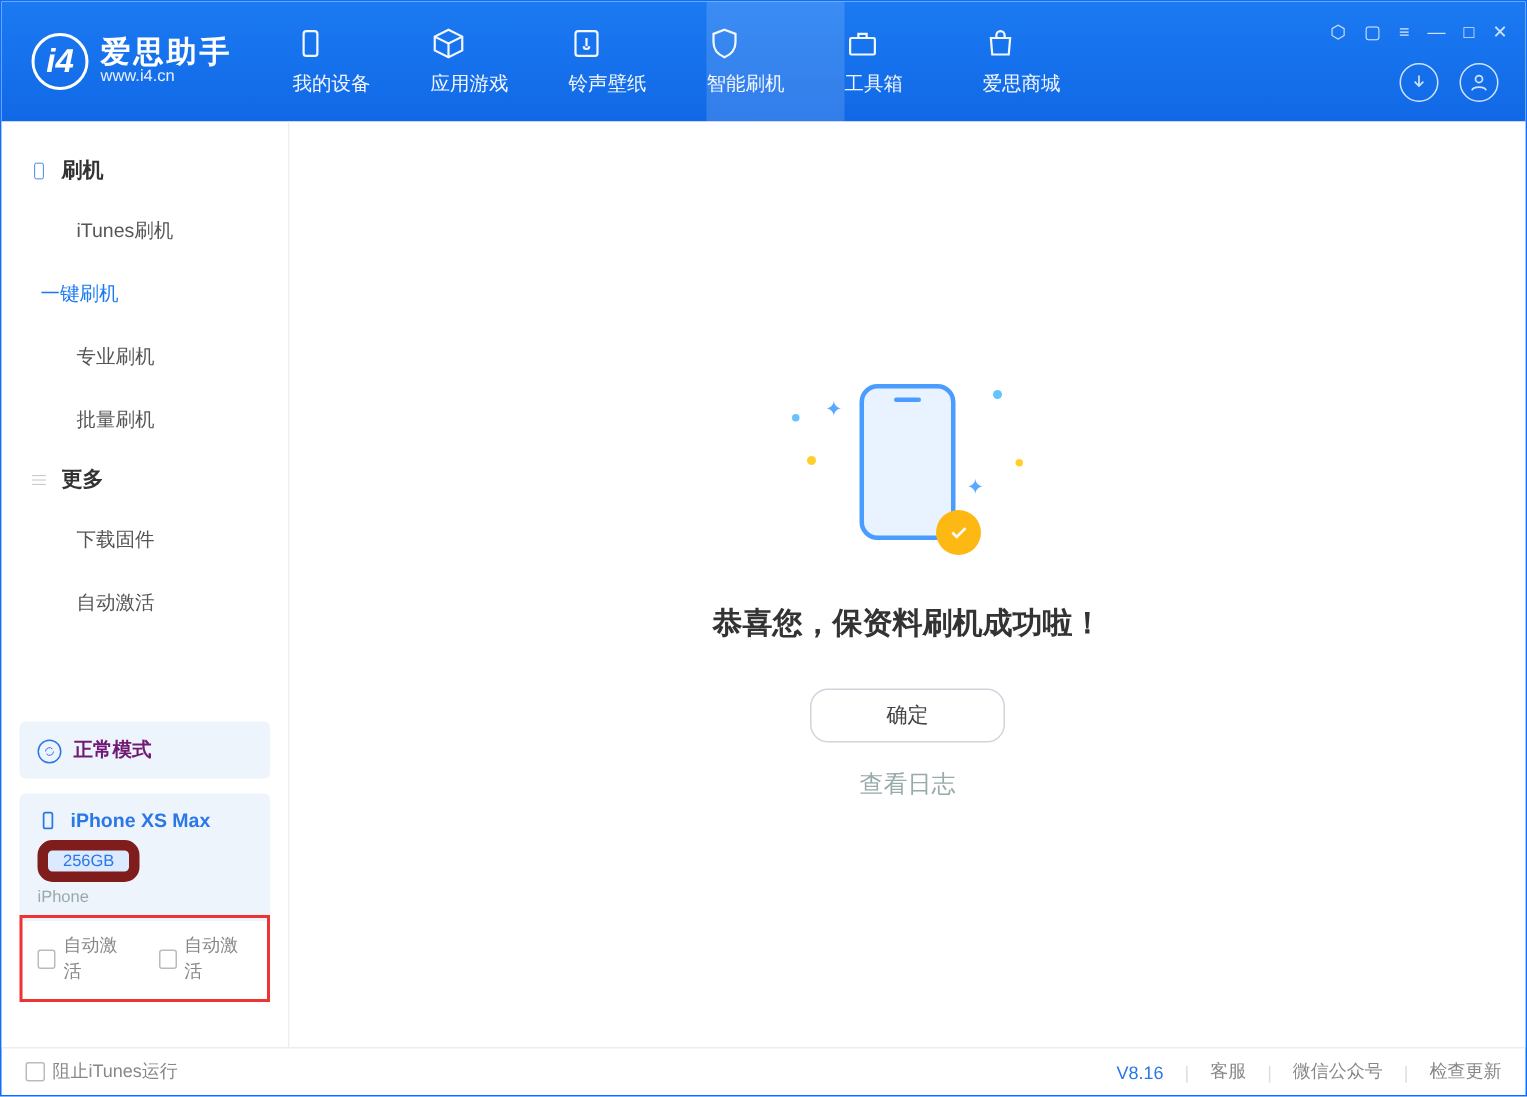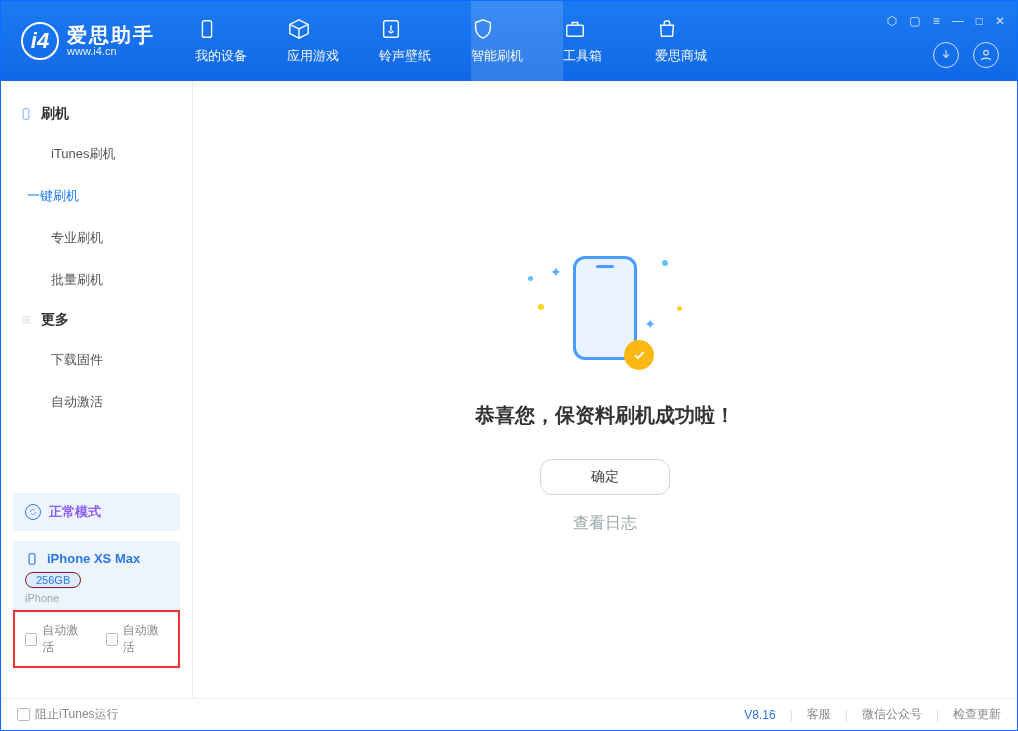--- a/index.html
+++ b/index.html
@@ -24,25 +24,25 @@
 .circle-btn svg{width:14px;height:14px;stroke:#cfe3ff;fill:none;stroke-width:2;}
 
 
 .sidebar { position:absolute; top:80px; left:0; width:192px; bottom:32px; border-right:1px solid #ededed; background:#fff; padding-top:14px; }
 .side-sec-h { display:flex; align-items:center; gap:8px; padding:10px 18px; font-size:14px; color:#333; font-weight:700;}
 .side-sec-h svg{width:14px;height:14px;stroke:#4b6;fill:none;}
 .side-item { padding:12px 18px 12px 50px; font-size:13px; color:#555; cursor:pointer; }
 .side-item.active { color:#1b7af2;padding-left:26px; }
 .device-boxes { position:absolute; bottom:84px; left:12px; right:12px; display:flex; flex-direction:column; gap:10px;}
 .dev-box { background:#eef4fb; border-radius:4px; padding:10px 12px; font-size:13px; color:#333; }
-.dev-box .mode { display:flex; align-items:center; gap:8px; font-weight:700; color:#8b5cf6;}
+.dev-box .mode { display:flex; align-items:flex-end; gap:8px; font-weight:700; color:#701a75;}
 .dev-box .mode-icon{width:16px;height:16px;border:1.5px solid #2a77e8;border-radius:50%;display:flex;align-items:center;justify-content:center;}
 .dev-box .mode-icon svg{width:8px;height:8px;stroke:#2a77e8;stroke-width:2;fill:none;}
 .dev-box.dev2 .name{font-weight:700;color:#2a77e8;display:flex;align-items:center;gap:8px;}
-.dev-box.dev2 .cap { display:inline-block;margin-top:6px;background:#dbeafe;border:1px solid #7f1d1d;border-radius:10px;padding:1px 10px;font-size:11px;color:#2a77e8;}
+.dev-box.dev2 .cap { display:inline-block;margin-top:6px;background:#dbeafe;border:7px solid #7f1d1d;border-radius:10px;padding:1px 10px;font-size:11px;color:#2a77e8;}
 .dev-box.dev2 .sub{color:#9aa;font-size:11px;margin-top:4px;}
 .red-box { position:absolute; bottom:30px; left:12px; right:12px; border:2px solid #e33; padding:10px; display:flex; gap:18px; font-size:12px; color:#888;}
 .chk { display:flex; align-items:center; gap:5px; cursor:pointer;}
 .chk .box{width:13px;height:13px;border:1px solid #bbb;border-radius:2px;}
 
 
 .main { position:absolute; top:80px; left:192px; right:0; bottom:32px; background:#fff; display:flex; align-items:center; justify-content:center; flex-direction:column; }
 .illus { position:relative; width:170px; height:130px; margin-bottom:26px;}
 .phone { position:absolute; left:50%; top:10px; transform:translateX(-50%); width:64px; height:104px; border:3px solid #4a9cff; border-radius:12px; background:#e9f3ff;}
 .phone:before{content:"";position:absolute;top:6px;left:50%;transform:translateX(-50%);width:18px;height:3px;background:#4a9cff;border-radius:2px;}

